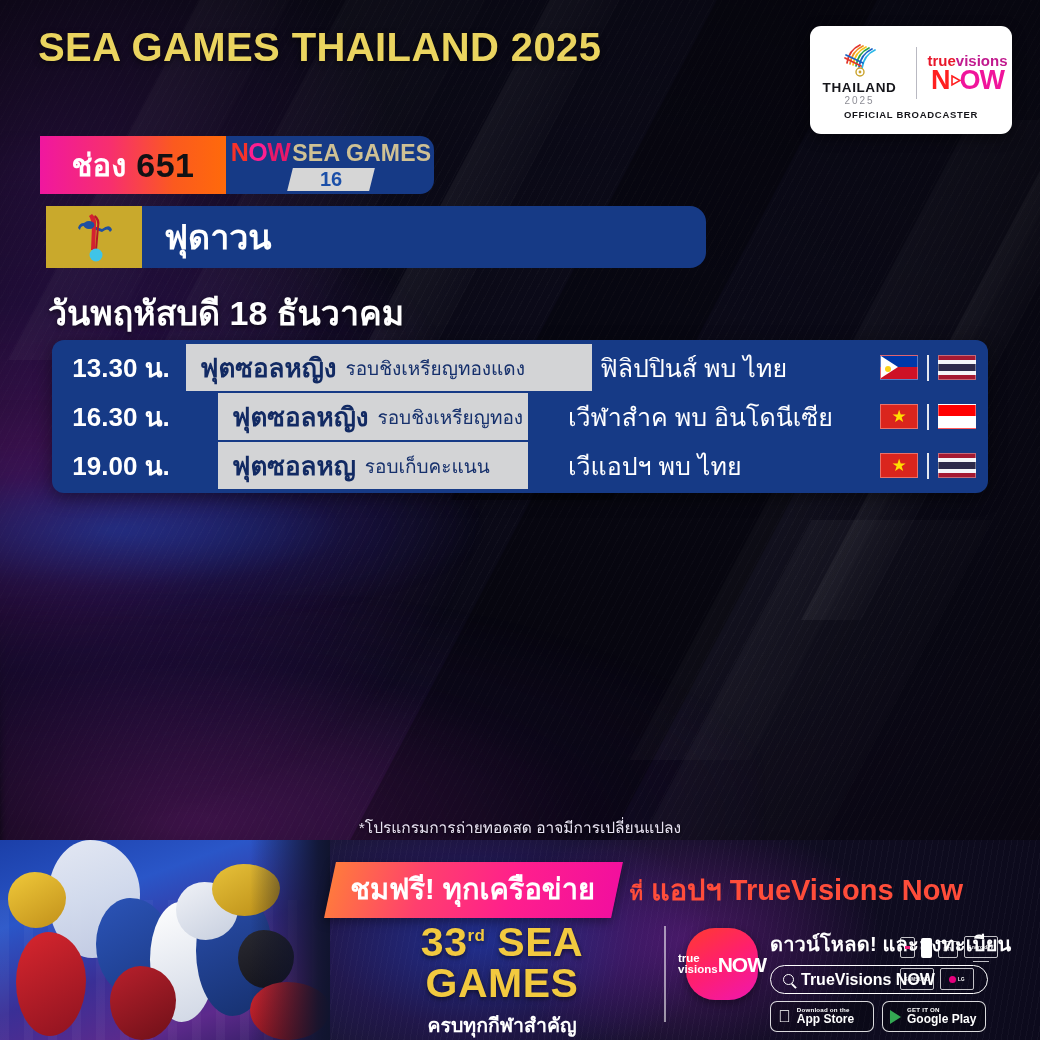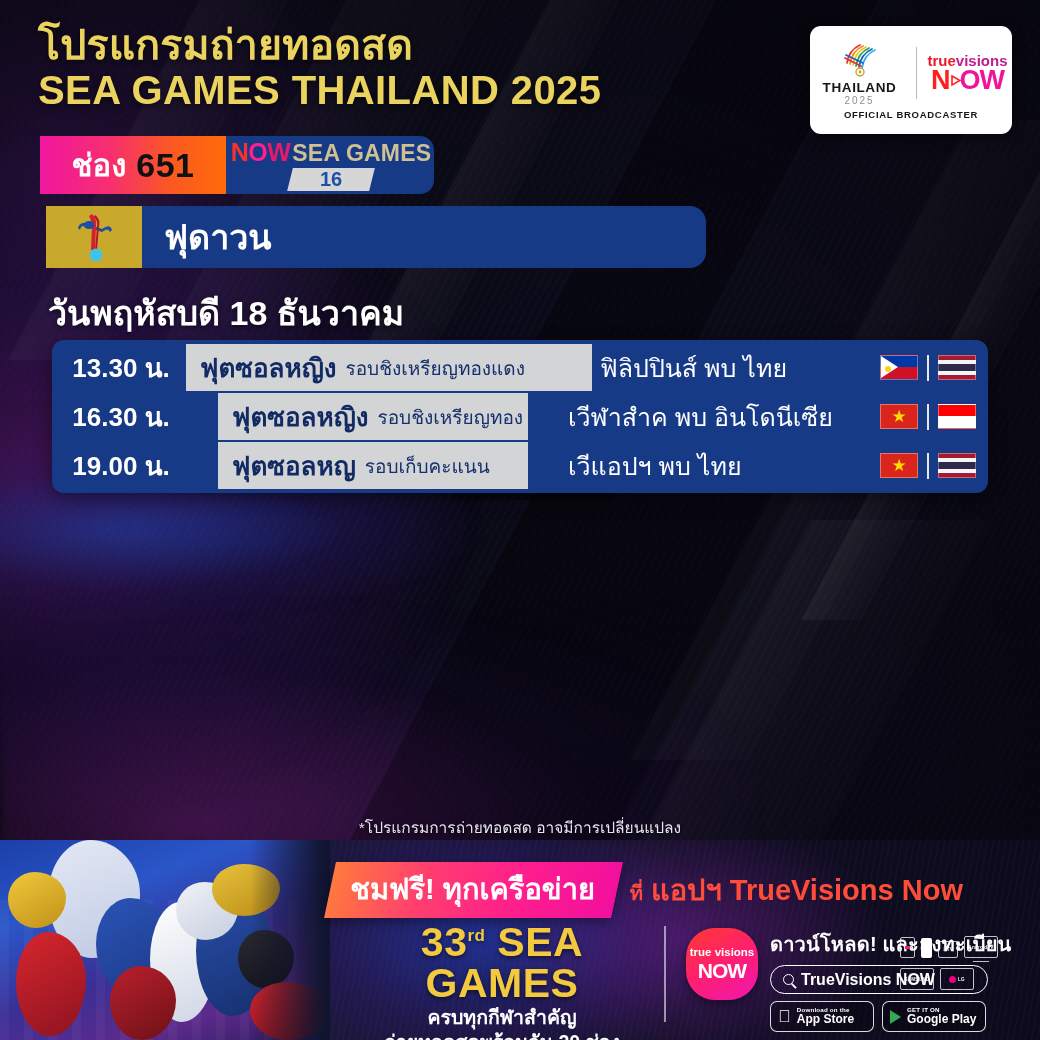--- a/index.html
+++ b/index.html
@@ -229,29 +229,29 @@
   }
   .free-pill span{ display:inline-block; transform:skewX(12deg); color:#ffffff; font-size:29px; font-weight:700; }
   .free-tail{ color:#ff4d3a; font-size:29px; font-weight:700; }
   .free-tail .small{ font-size:20px; }
 
   
   .sg-block{ position:absolute; left:352px; top:82px; width:300px; text-align:center; }
   .sg-title{ color:#f2c93f; font-size:41px; font-weight:800; letter-spacing:.5px; line-height:1;
     text-shadow:0 2px 5px rgba(0,0,0,.55); }
   .sg-title sup{ font-size:17px; vertical-align:super; font-weight:800; }
-  .sg-sub{ color:#ffffff; font-size:19.5px; font-weight:700; line-height:1.28; margin-top:1px; }
+  .sg-sub{ color:#ffffff; font-size:19.5px; font-weight:700; line-height:1.28; margin-top:9px; }
   .sg-divider{ position:absolute; left:664px; top:86px; width:2px; height:96px; background:rgba(255,255,255,.55); }
 
   
   .app-block{ position:absolute; left:686px; top:88px; display:flex; align-items:flex-start; gap:12px; }
   .app-icon{
     width:72px; height:72px; border-radius:29px;
     background:linear-gradient(150deg,#ff3b2f 0%,#ff1f6d 48%,#ef17b0 100%);
-    display:flex; flex-direction:column; align-items:center; justify-content:center;
+    display:flex; align-items:center; justify-content:center;
     box-shadow:0 3px 10px rgba(0,0,0,.45);
   }
   .app-icon .ai-t{ color:#fff; font-size:11.5px; font-weight:800; line-height:1; }
   .app-icon .ai-n{ color:#fff; font-size:21px; font-weight:900; letter-spacing:-1px; line-height:1; margin-top:1px; }
   .app-right{ display:flex; flex-direction:column; gap:5px; }
   .dl-title{ color:#ffffff; font-size:20px; font-weight:700; letter-spacing:.2px; }
   .search-pill{
     border:1.6px solid #ffffff; border-radius:17px; height:29px; width:218px;
     display:flex; align-items:center; gap:7px; padding:0 12px;
   }
@@ -304,21 +304,20 @@
     <div class="chev d" style="left:470px;top:-40px;width:70px;height:380px;"></div>
     <div class="chev dark" style="left:600px;top:-60px;width:160px;height:560px;"></div>
     <div class="chev" style="left:800px;top:120px;width:120px;height:640px;"></div>
     <div class="chev d" style="left:950px;top:60px;width:60px;height:560px;"></div>
     <div class="chev dark" style="left:430px;top:430px;width:260px;height:520px;"></div>
     <div class="chev" style="left:700px;top:520px;width:180px;height:420px;"></div>
   </div>
   <div class="bg-vignette"></div>
 
   <div class="header">
-    <div class="h-thai">โปรแกรมถ่ายทอดสด</div>
     <div class="h-eng">SEA GAMES THAILAND 2025</div>
   </div>
 
   <div class="chan-row">
     <div class="chan-badge">
       <span class="chan-word">ช่อง</span>
       <span class="chan-num">651</span>
     </div>
     <div class="now-badge">
       <div class="now-line">

